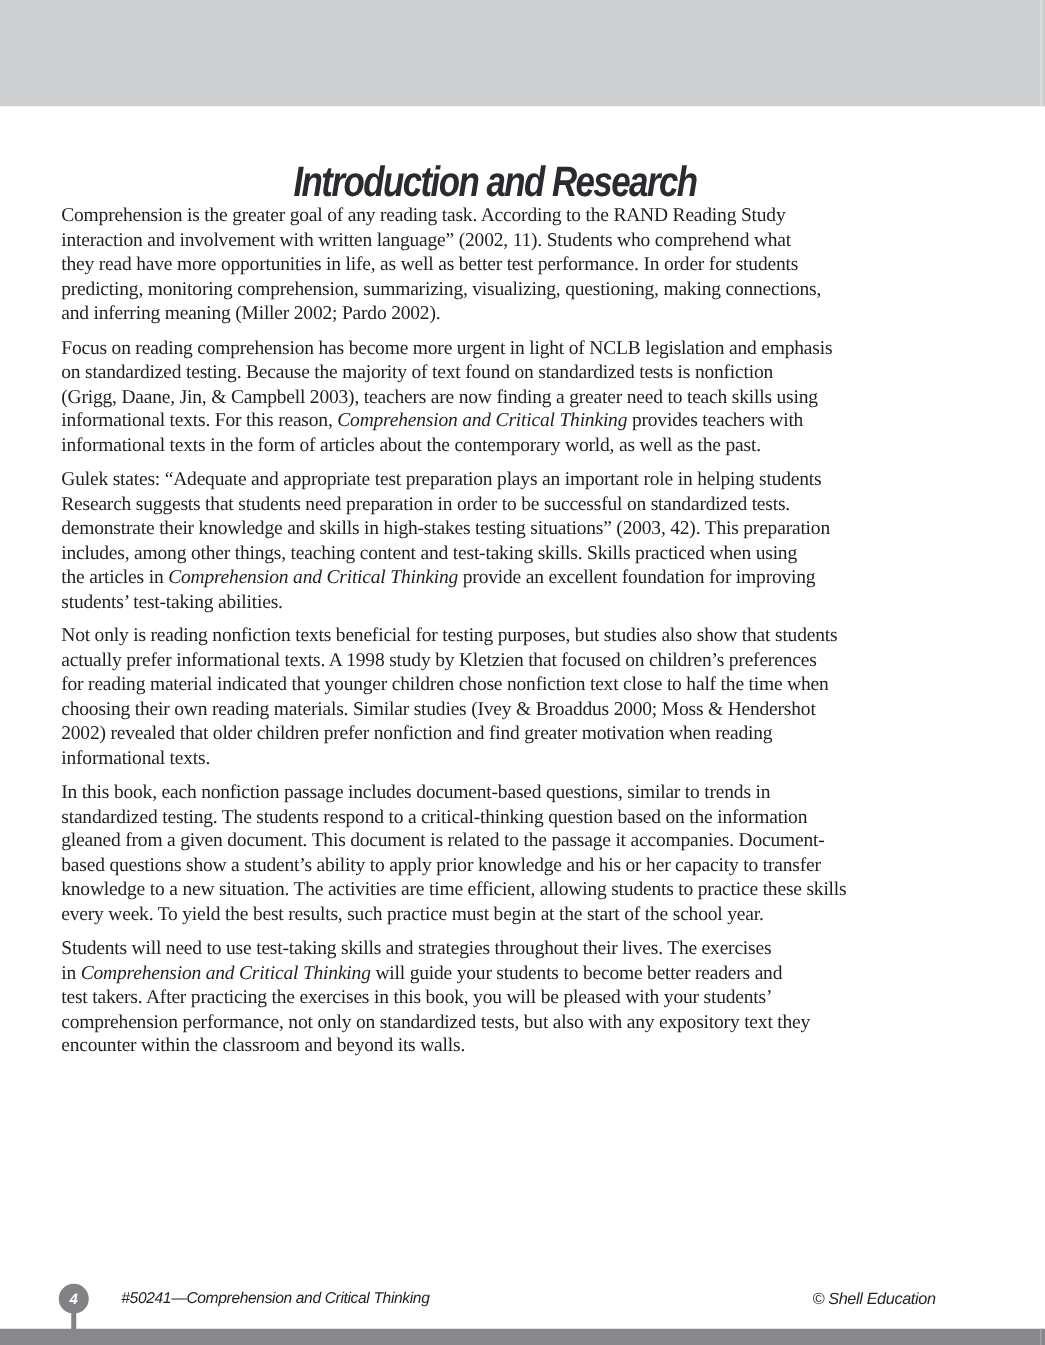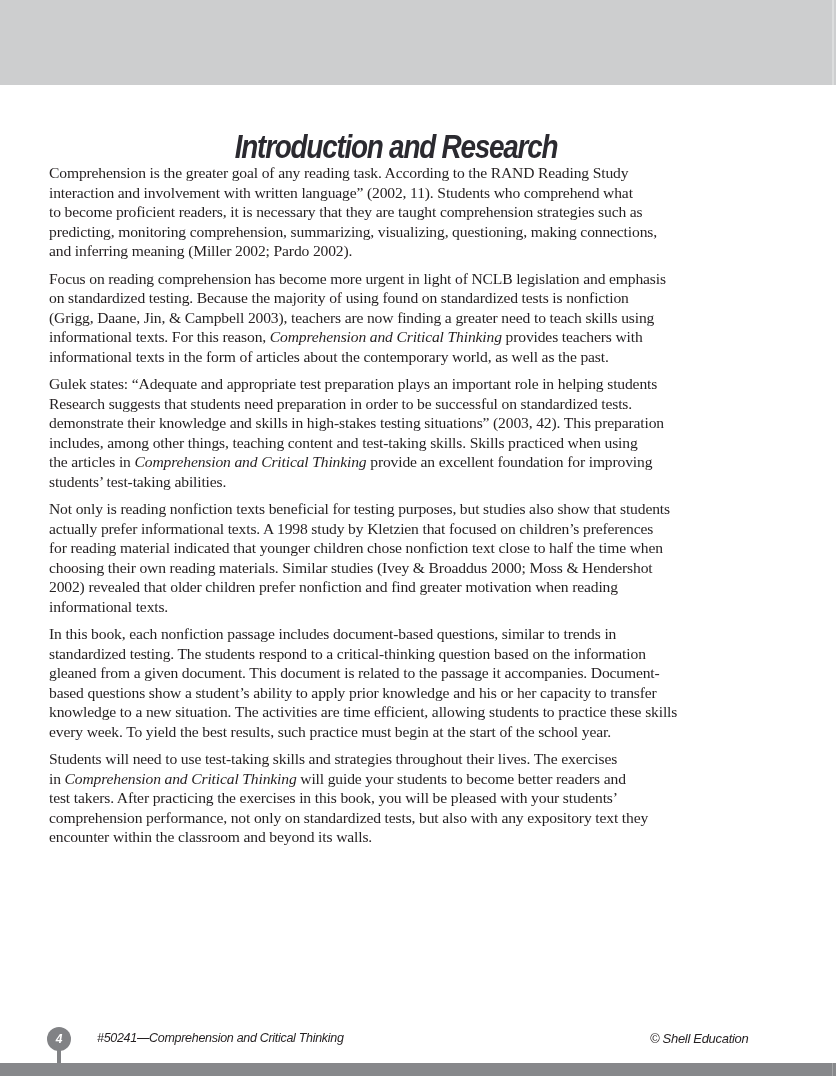--- a/index.html
+++ b/index.html
@@ -140,27 +140,27 @@
 <div class="top-band">
   <div class="edge-line"></div>
 </div>
 
 <h1 class="page-title">Introduction and Research</h1>
 
 <div class="content" id="content">
     <p class="para">
       <span class="line"><span>Comprehension is the greater goal of any reading task. According to the RAND Reading Study</span></span>
       <span class="line"><span>interaction and involvement with written language” (2002, 11). Students who comprehend what</span></span>
-      <span class="line"><span>to become proficient readers, it is necessary that they are taught comprehension strategies such as</span></span>
+      <span class="line"><span>they read have more opportunities in life, as well as better test performance. In order for students</span></span>
       <span class="line"><span>predicting, monitoring comprehension, summarizing, visualizing, questioning, making connections,</span></span>
       <span class="line"><span>and inferring meaning (Miller 2002; Pardo 2002).</span></span>
     </p>
     <p class="para">
       <span class="line"><span>Focus on reading comprehension has become more urgent in light of NCLB legislation and emphasis</span></span>
-      <span class="line"><span>on standardized testing. Because the majority of using found on standardized tests is nonfiction</span></span>
+      <span class="line"><span>on standardized testing. Because the majority of text found on standardized tests is nonfiction</span></span>
       <span class="line"><span>(Grigg, Daane, Jin, &amp; Campbell 2003), teachers are now finding a greater need to teach skills using</span></span>
       <span class="line"><span>informational texts. For this reason, </span><em>Comprehension and Critical Thinking</em><span> provides teachers with</span></span>
       <span class="line"><span>informational texts in the form of articles about the contemporary world, as well as the past.</span></span>
     </p>
     <p class="para">
       <span class="line"><span>Gulek states: “Adequate and appropriate test preparation plays an important role in helping students</span></span>
       <span class="line"><span>Research suggests that students need preparation in order to be successful on standardized tests.</span></span>
       <span class="line"><span>demonstrate their knowledge and skills in high-stakes testing situations” (2003, 42). This preparation</span></span>
       <span class="line"><span>includes, among other things, teaching content and test-taking skills. Skills practiced when using</span></span>
       <span class="line"><span>the articles in </span><em>Comprehension and Critical Thinking</em><span> provide an excellent foundation for improving</span></span>

